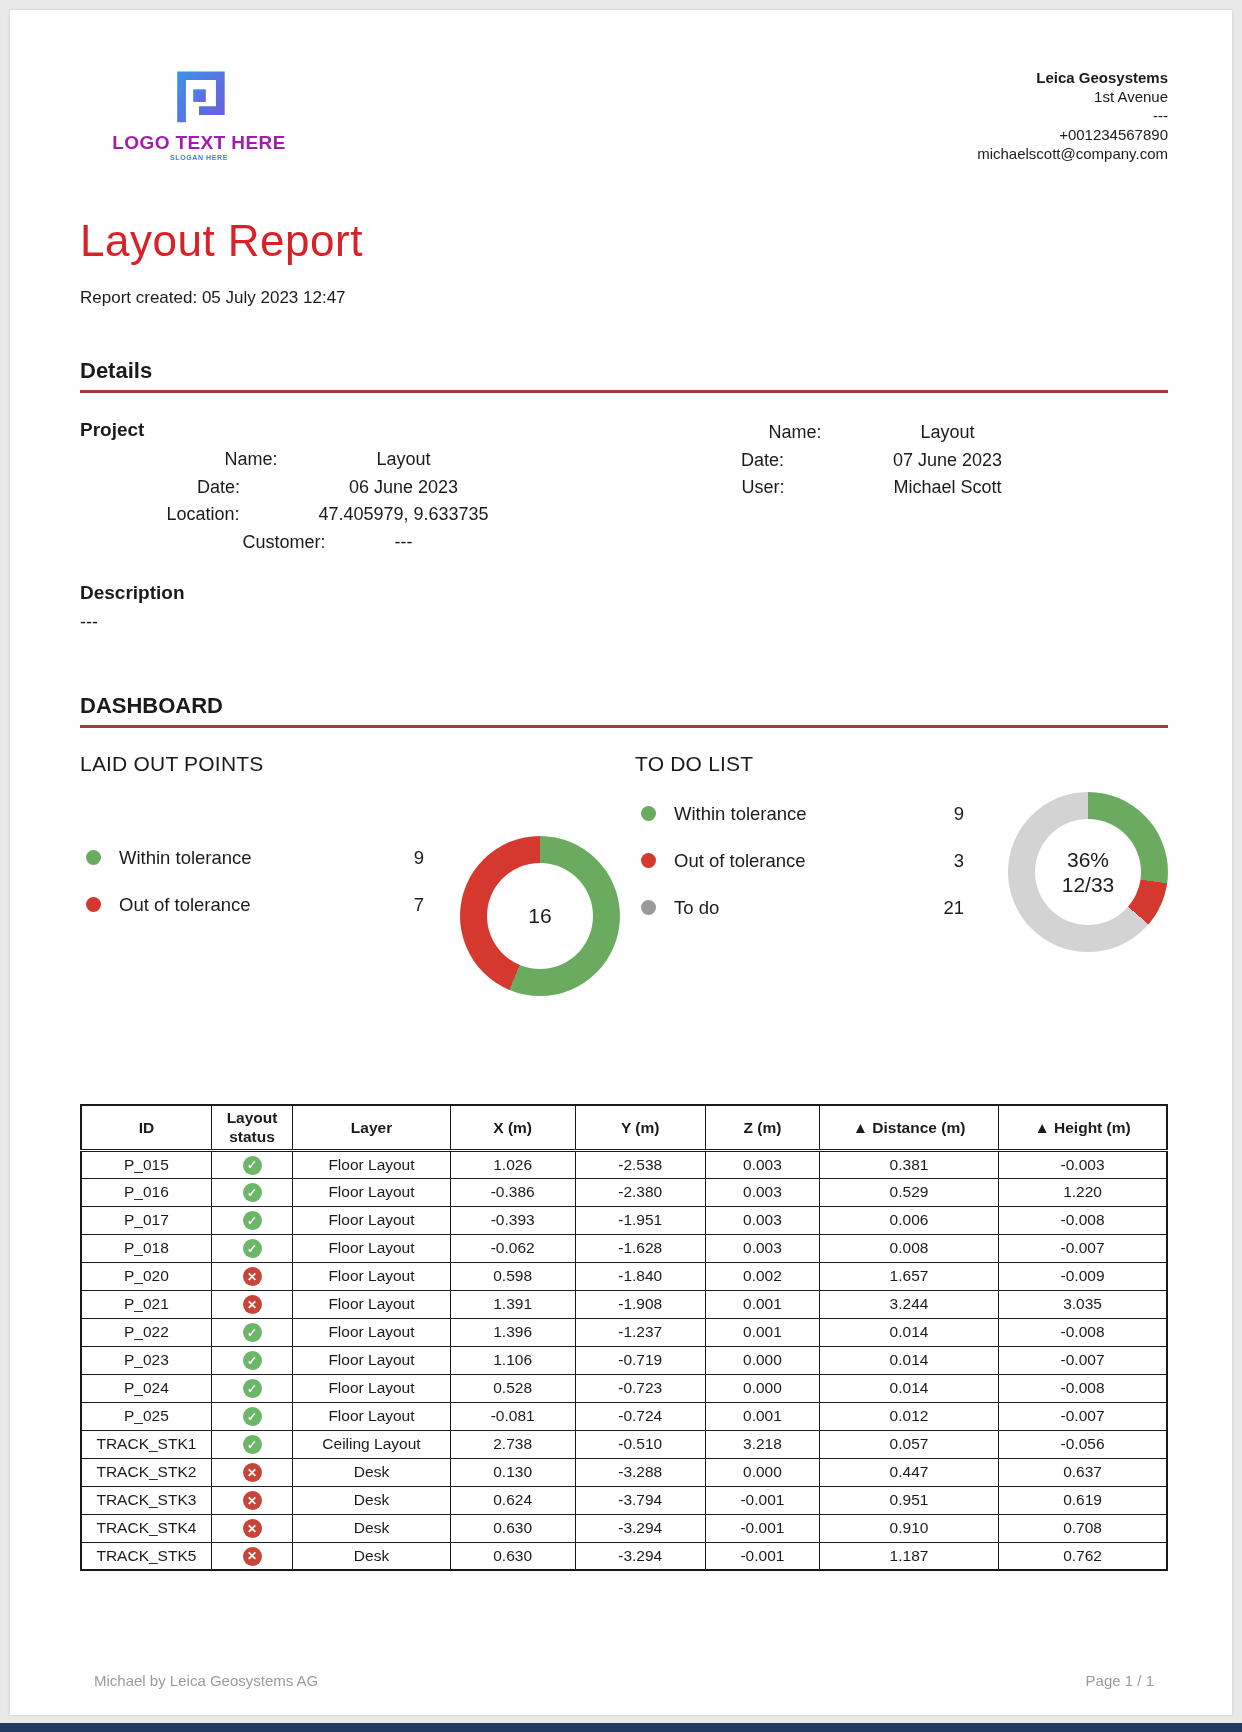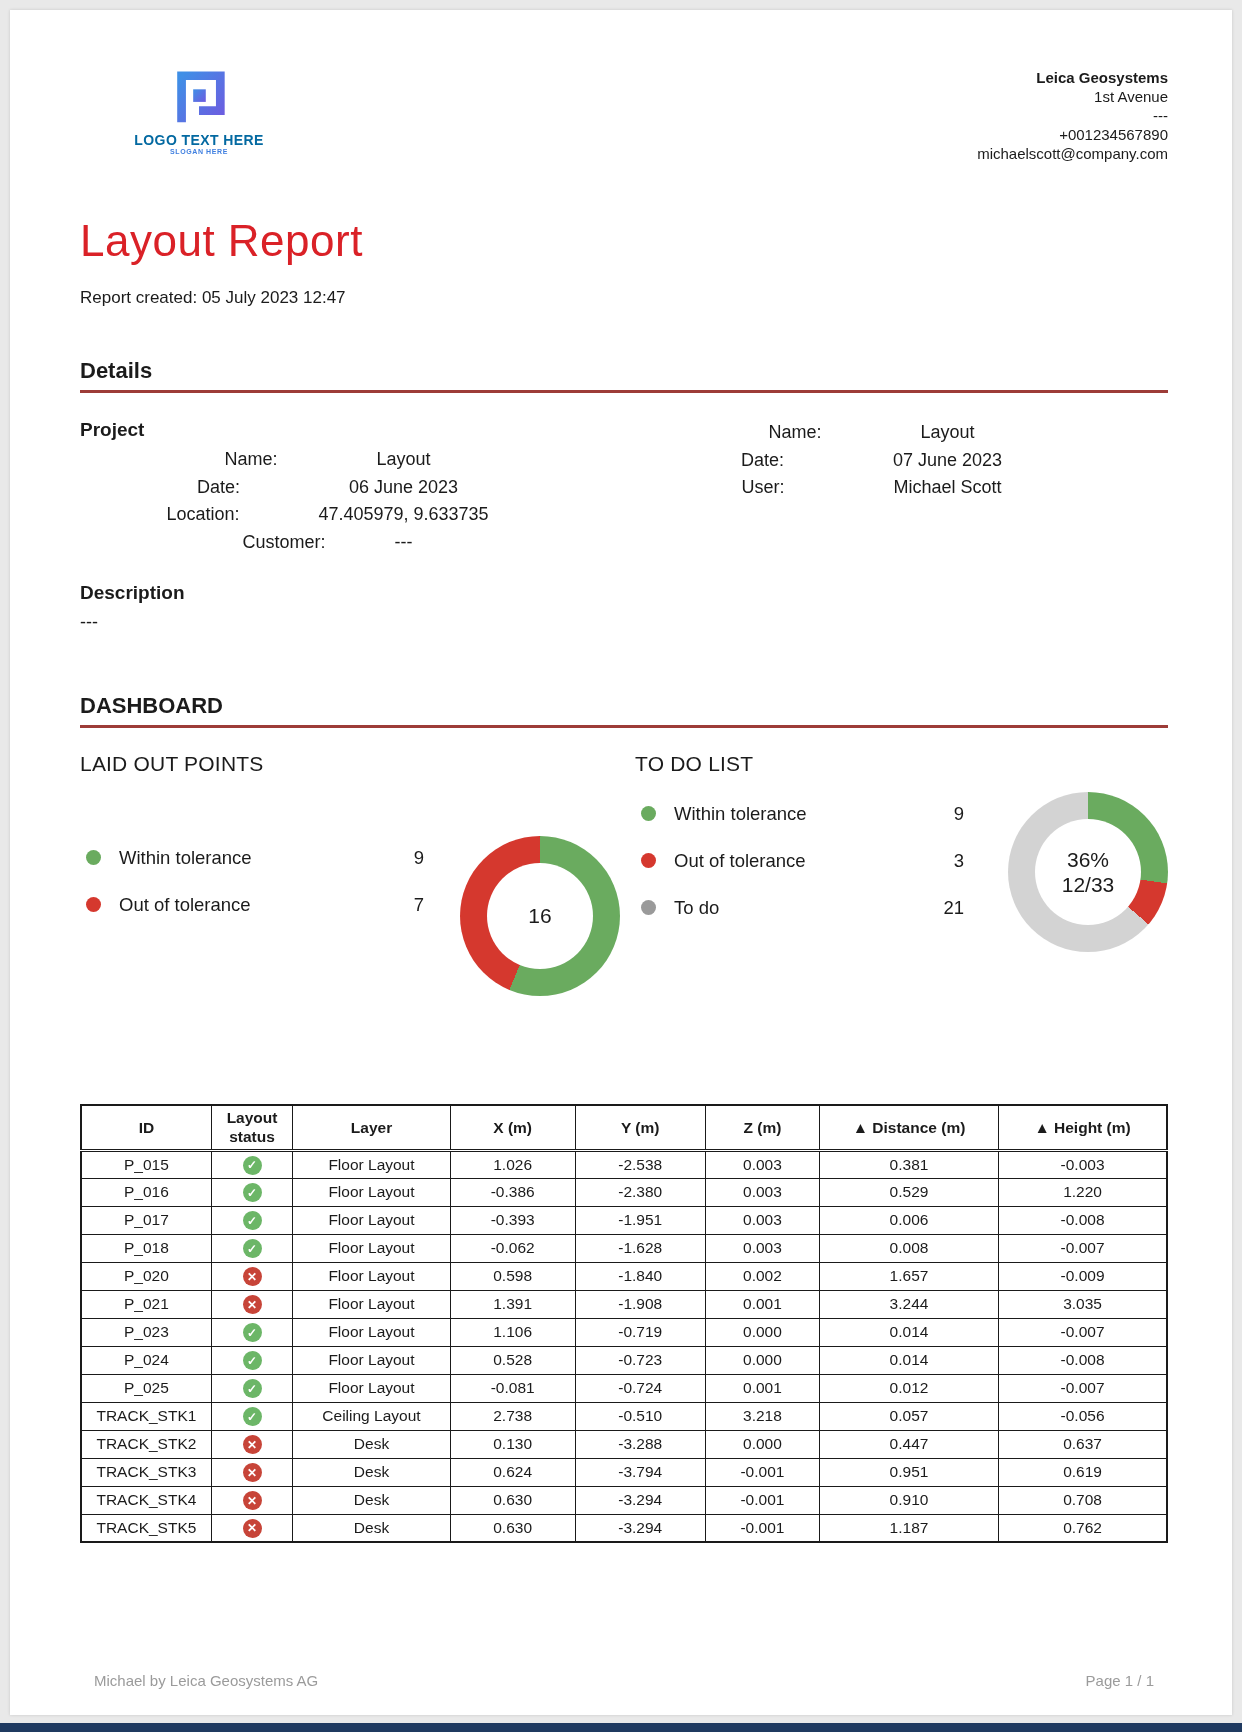--- a/index.html
+++ b/index.html
@@ -18,21 +18,21 @@
     padding: 58px 64px 22px 70px;
     display: flex; flex-direction: column;
     box-shadow: 0 0 3px rgba(0,0,0,.15);
   }
   .bottom-bar { height: 9px; background: #1f3a60; margin-top: 8px; }
 
   
   .page-header { display: flex; justify-content: space-between; min-height: 100px; }
   .brand { margin-left: 24px; width: 190px; text-align: center; }
   .brand svg { display: block; margin: 0 auto; }
-  .brand-text { font-size: 14px; font-weight: bold; color: #0369a1; letter-spacing: .4px; margin-top: 2px; }
+  .brand-text { font-size: 19px; font-weight: bold; color: #a21caf; letter-spacing: .4px; margin-top: 2px; }
   .brand-slogan { font-size: 7px; font-weight: bold; color: #3f7fe0; letter-spacing: .6px; }
   .contact { text-align: right; font-size: 15px; line-height: 19px; color: #1b1b1b; }
   .contact .company { font-weight: bold; }
 
   
   h1.report-title { margin-top: 48px; font-size: 44px; font-weight: 400; color: #da2127; letter-spacing: .5px; }
   .created { margin-top: 22px; font-size: 17px; }
 
   
   .section-heading { font-size: 22px; font-weight: bold; }
@@ -305,20 +305,30 @@
           <td>P_021</td>
           <td><span class="status-icon fail">✕</span></td>
           <td>Floor Layout</td>
           <td>1.391</td>
           <td>-1.908</td>
           <td>0.001</td>
           <td>3.244</td>
           <td>3.035</td>
         </tr>
         <tr>
+          <td>P_022</td>
+          <td><span class="status-icon ok">✓</span></td>
+          <td>Floor Layout</td>
+          <td>1.396</td>
+          <td>-1.237</td>
+          <td>0.001</td>
+          <td>0.014</td>
+          <td>-0.008</td>
+        </tr>
+        <tr>
           <td>P_023</td>
           <td><span class="status-icon ok">✓</span></td>
           <td>Floor Layout</td>
           <td>1.106</td>
           <td>-0.719</td>
           <td>0.000</td>
           <td>0.014</td>
           <td>-0.007</td>
         </tr>
         <tr>

